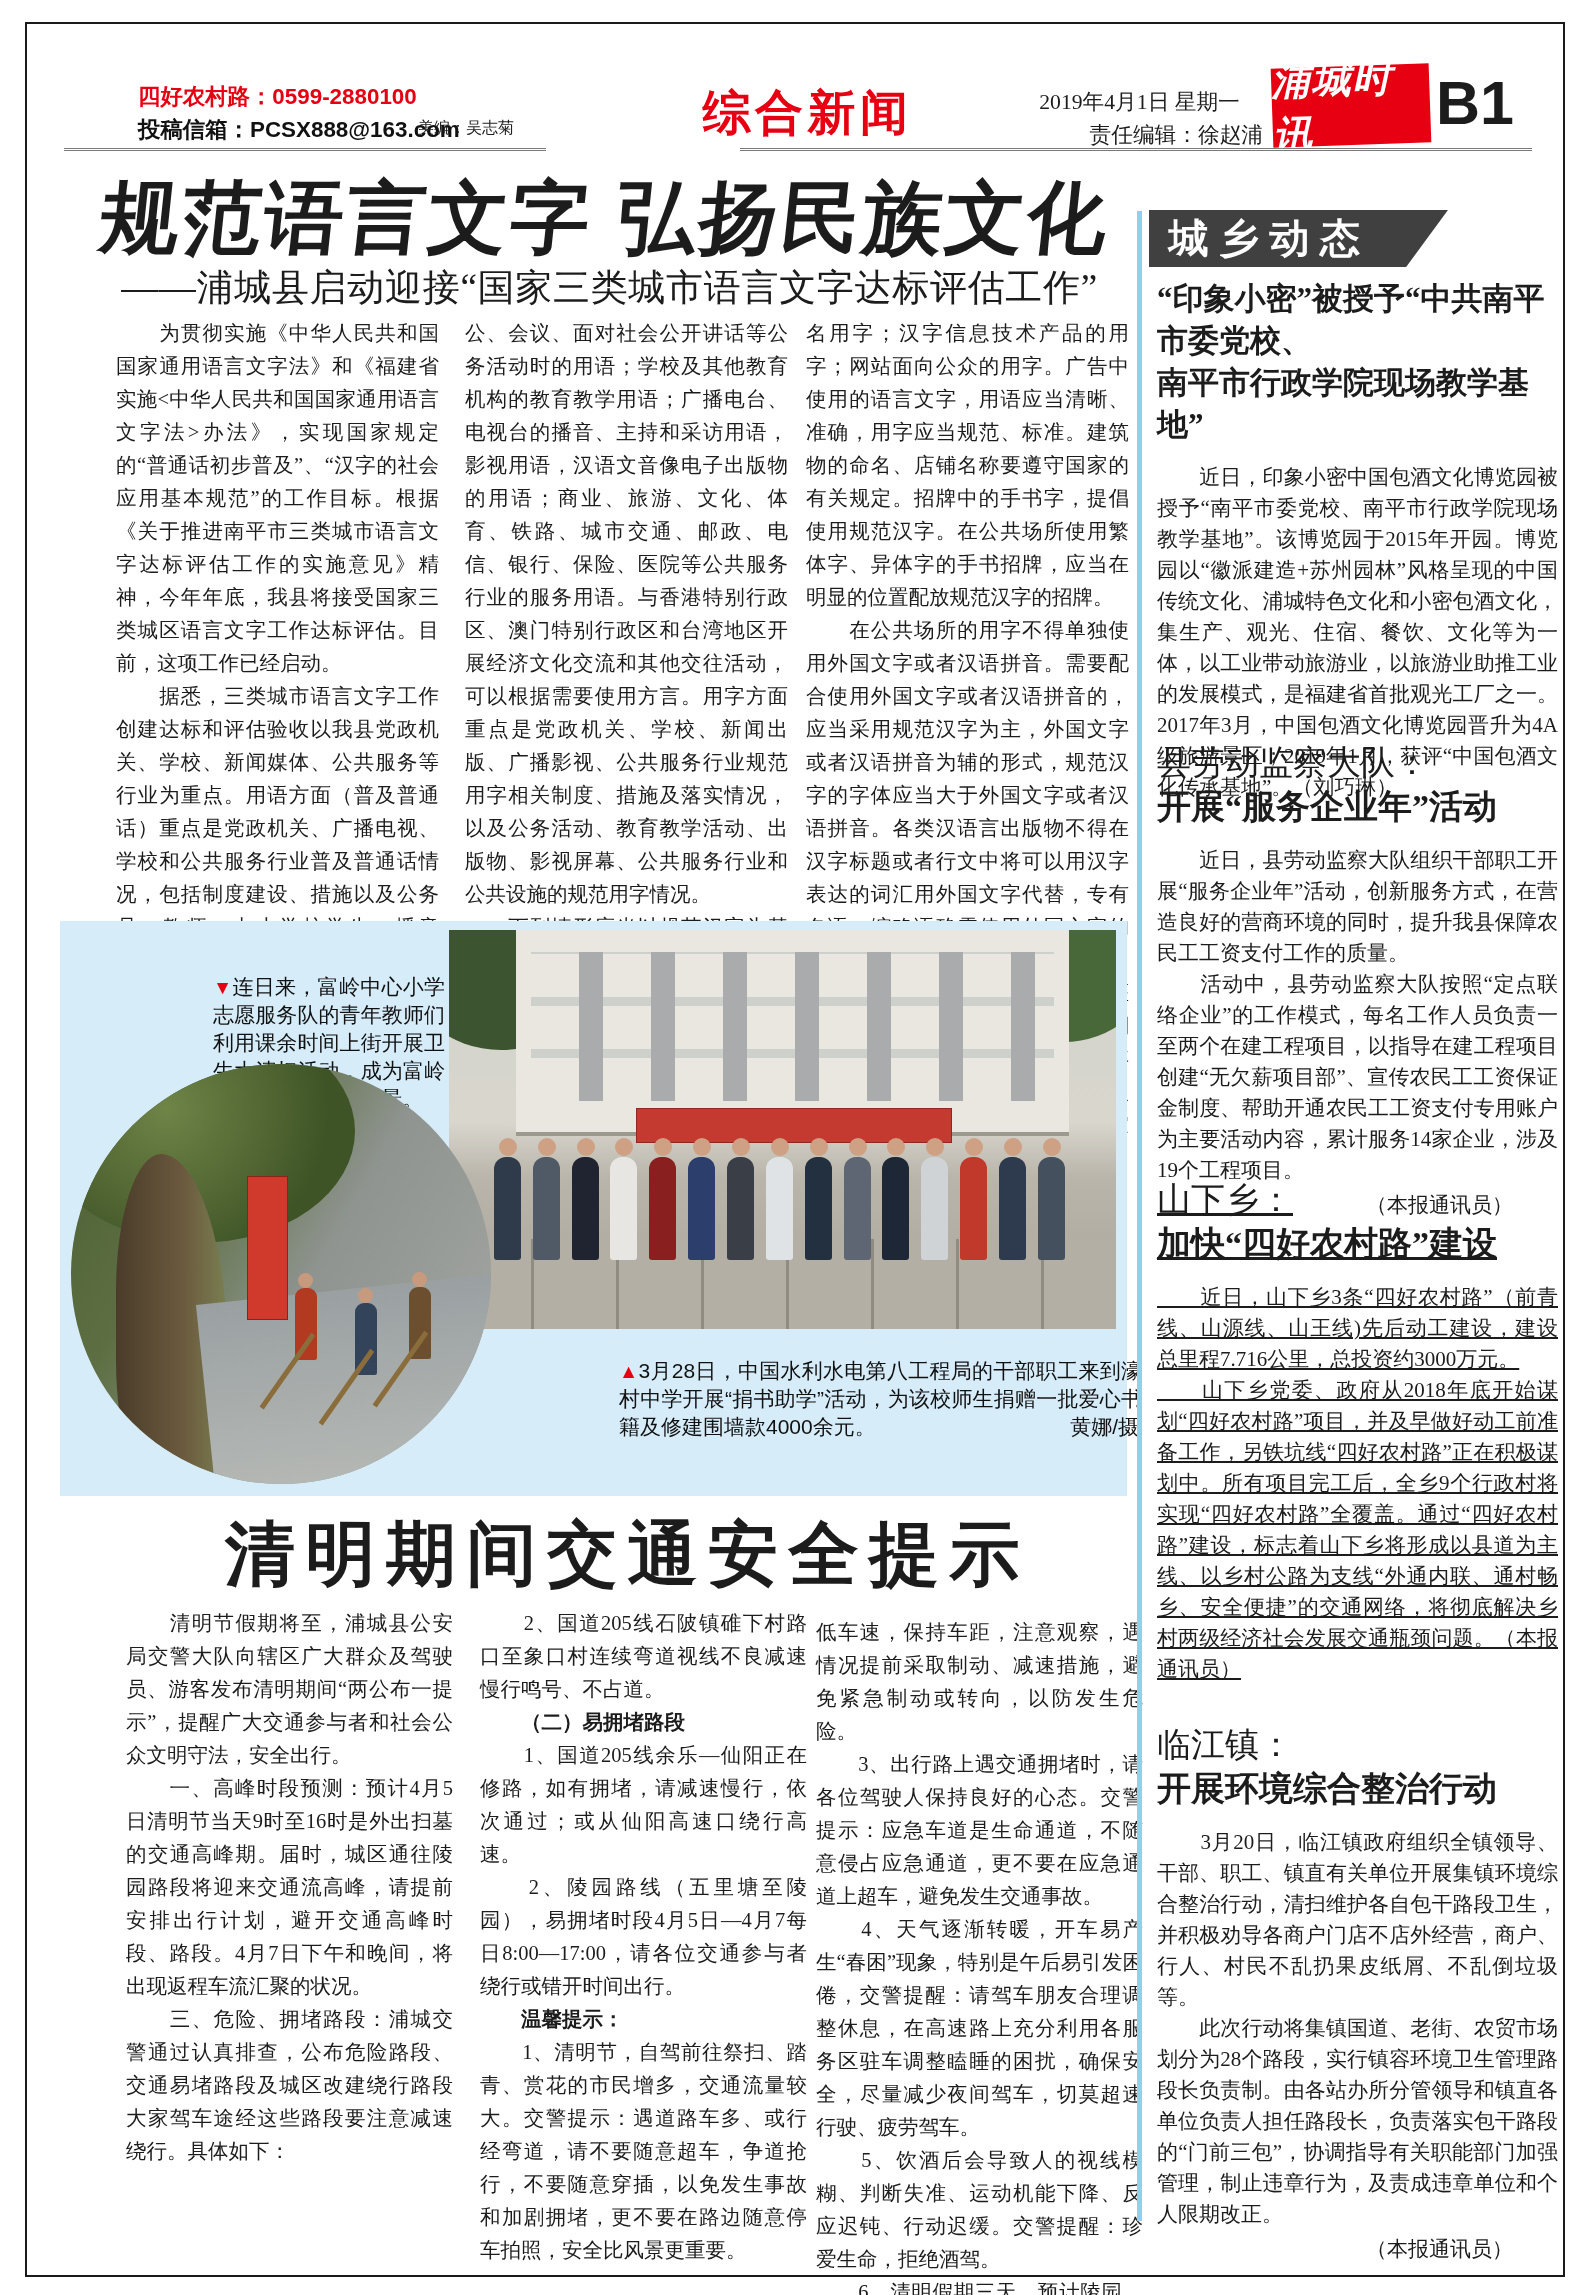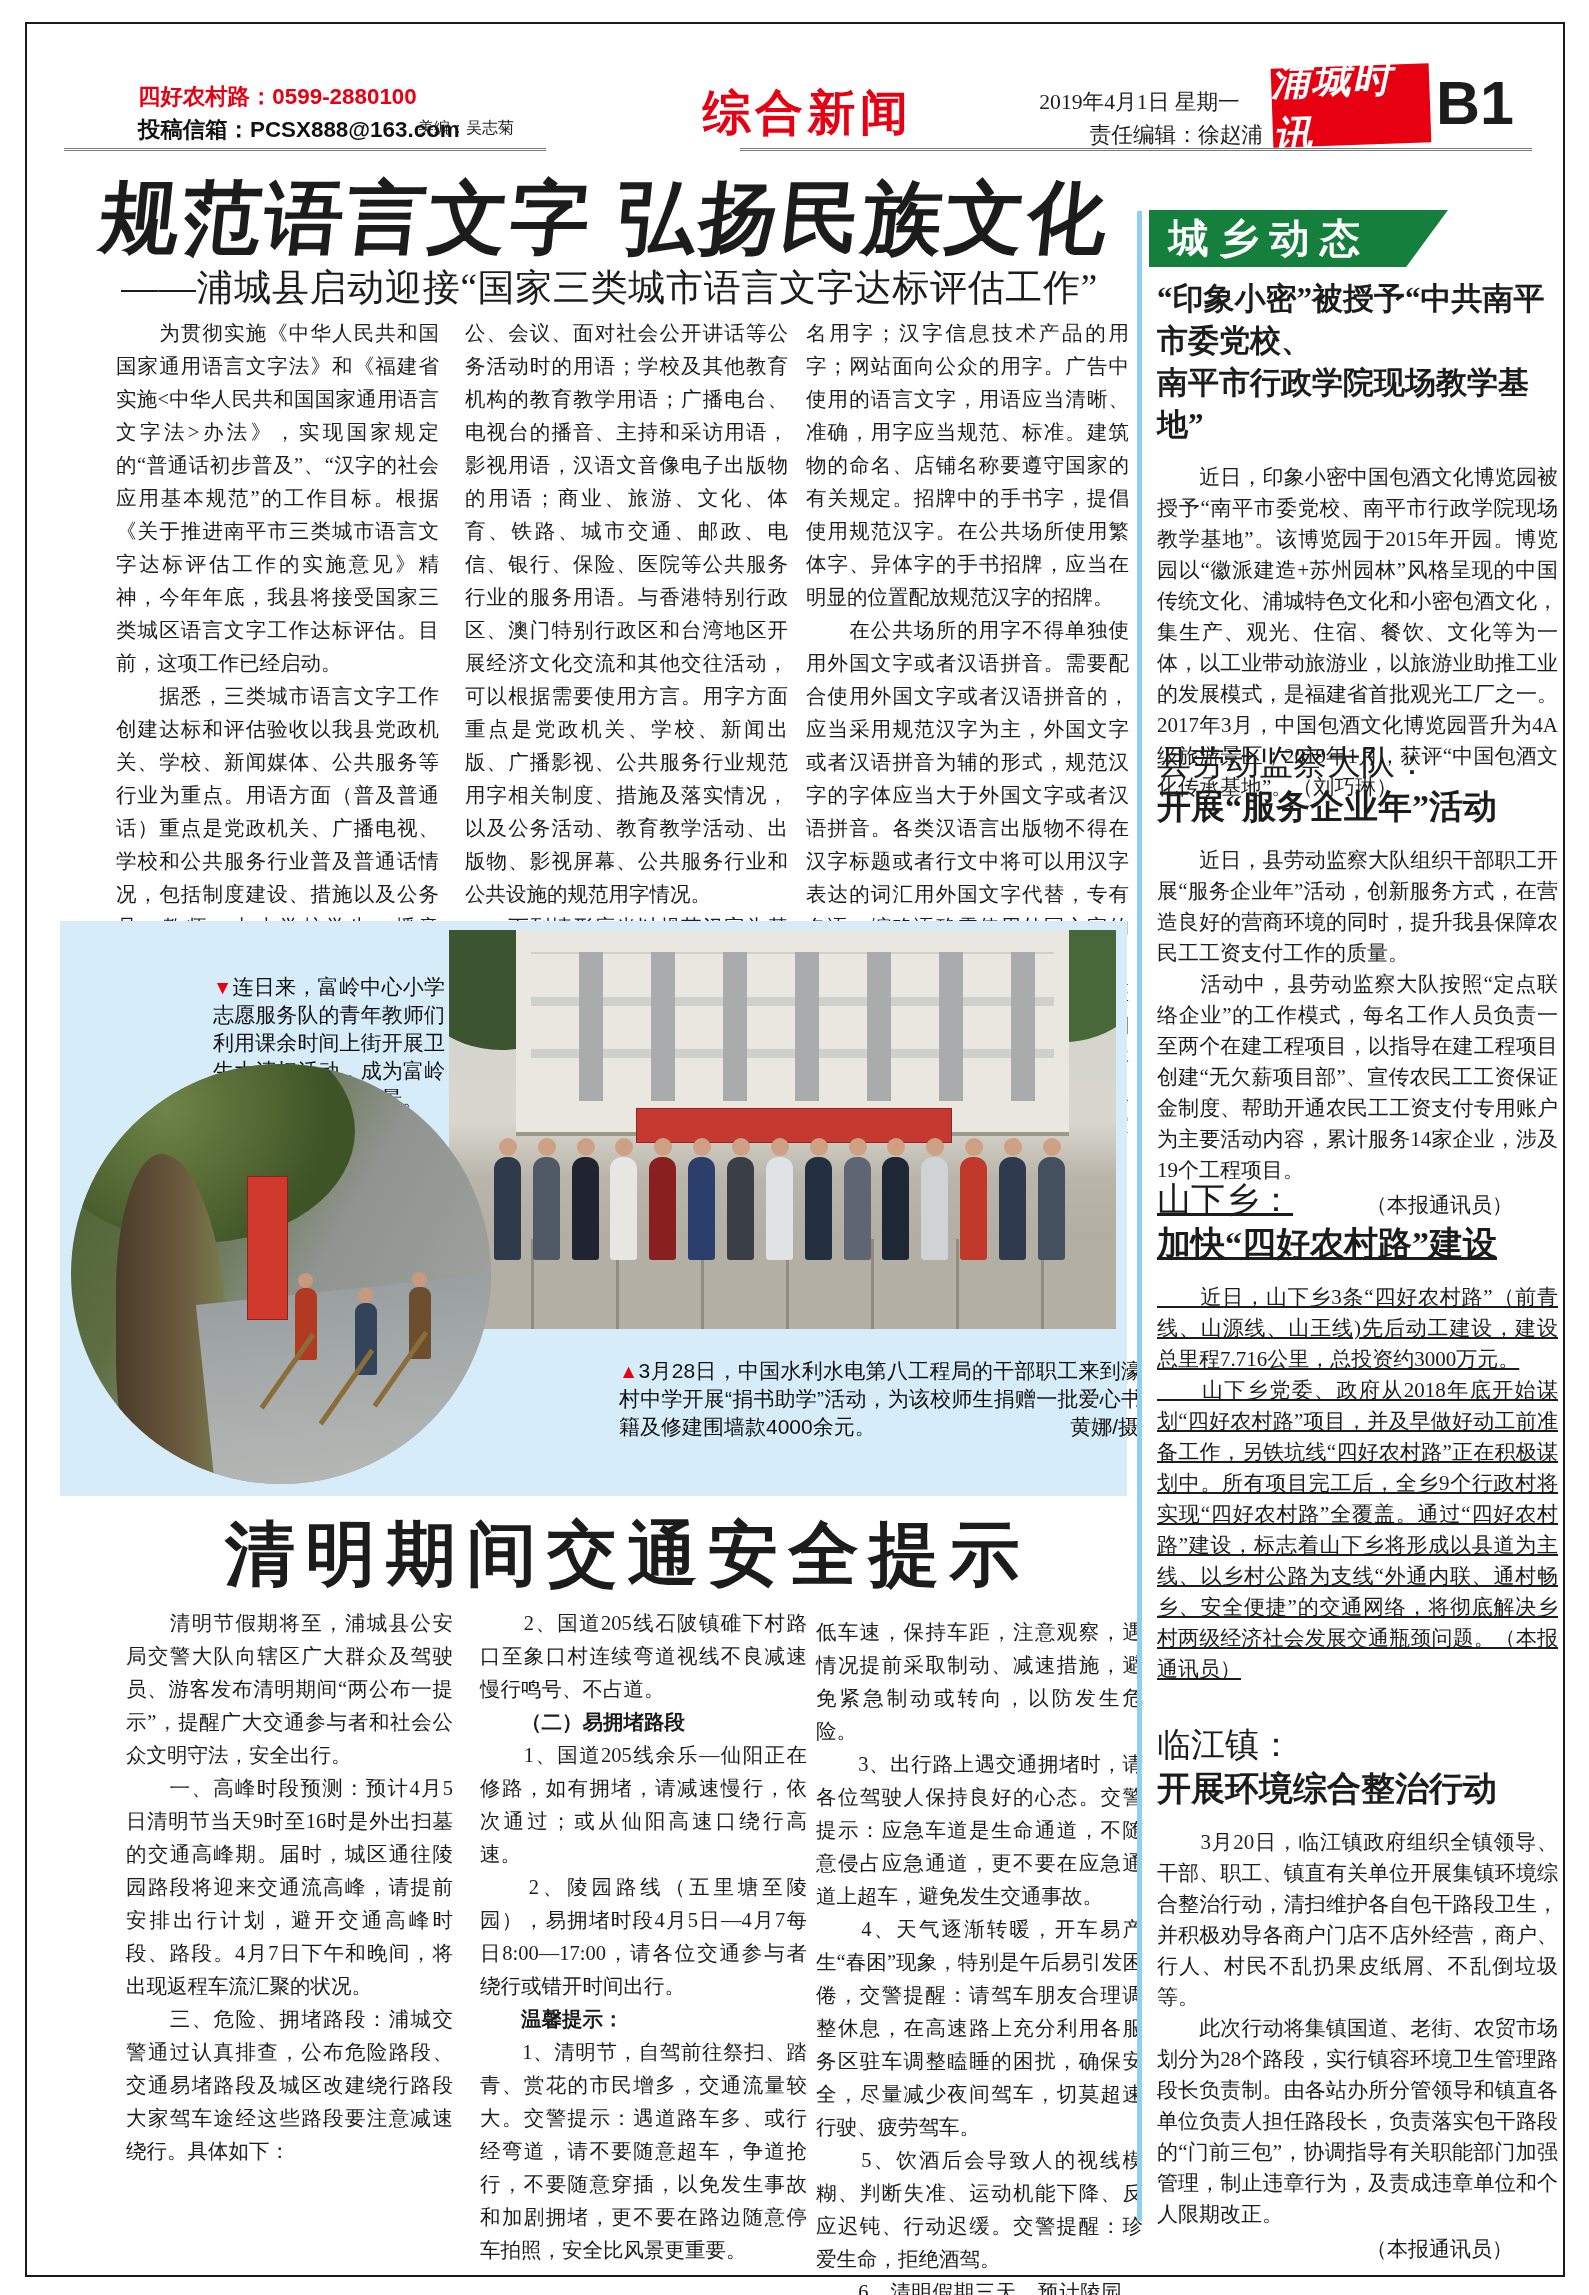--- a/index.html
+++ b/index.html
@@ -67,21 +67,21 @@
   .sweeper::before{content:"";position:absolute;top:-15px;left:3.7px;width:15px;height:15px;border-radius:50%;background:#c79a7d;}
   .broom{position:absolute;width:4.5px;height:90px;background:#8a6d3b;transform:rotate(35deg);}
   
   .safety-title{left:127px;top:1508px;width:1001px;text-align:center;font-size:70px;font-weight:bold;
      letter-spacing:10.5px;white-space:nowrap;}
   .safety-col{width:327px;top:1607px;height:658px;font-size:20.5px;line-height:33px;}
   .saf-c1{left:126px;} .saf-c2{left:480px;} .saf-c3{left:816px;margin-top:9px;}
   .colbox p.b{font-weight:bold;}
   
   .sb-line{left:1137px;top:211px;width:4.5px;height:2010px;background:#8fd0ef;}
-  .sb-banner{left:1149px;top:210px;width:299px;height:57px;background:#15803d;color:#fff;
+  .sb-banner{left:1149px;top:210px;width:299px;height:57px;background:#404040;color:#fff;
      font-family:"Liberation Sans",sans-serif;font-weight:900;font-size:40px;letter-spacing:10.5px;
      display:flex;align-items:center;padding-left:19.4px;box-sizing:border-box;
      clip-path:polygon(0 0,100% 0,86% 100%,0 100%);}
   .sb-art{left:1157px;width:401px;}
   .sb-t-bold{font-size:31px;font-weight:bold;line-height:42px;}
   .sb-t-light{font-size:34px;font-weight:normal;line-height:43px;}
   .sb-t-bold2{font-size:34px;font-weight:bold;line-height:45px;}
   .sb-body{margin-top:16.4px;font-size:21px;line-height:31px;}
   .sb-body p{margin:0;text-align:justify;}
   .sb-byline{text-align:right;padding-right:45px;font-size:21px;margin-top:4.5px;}

